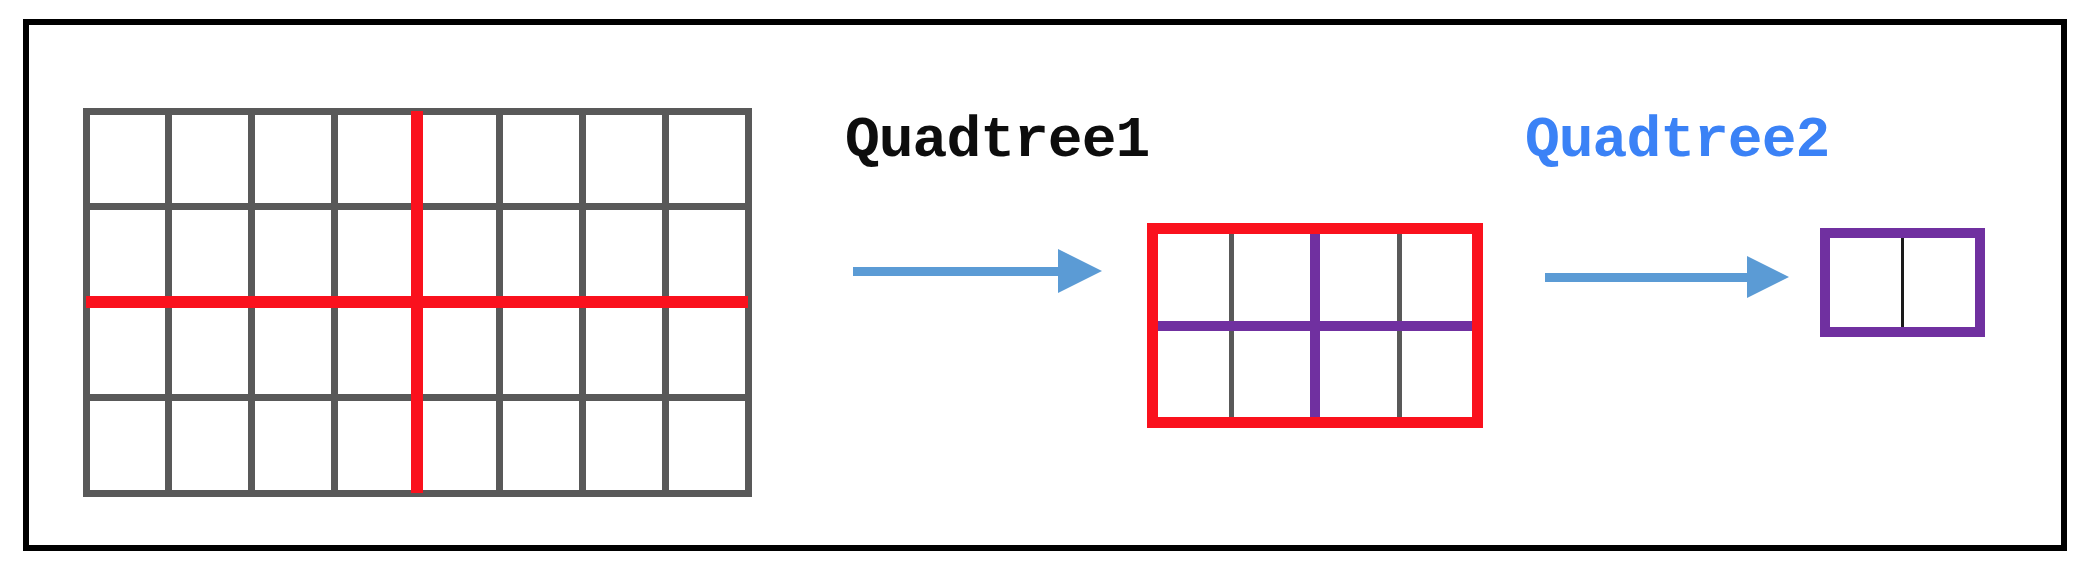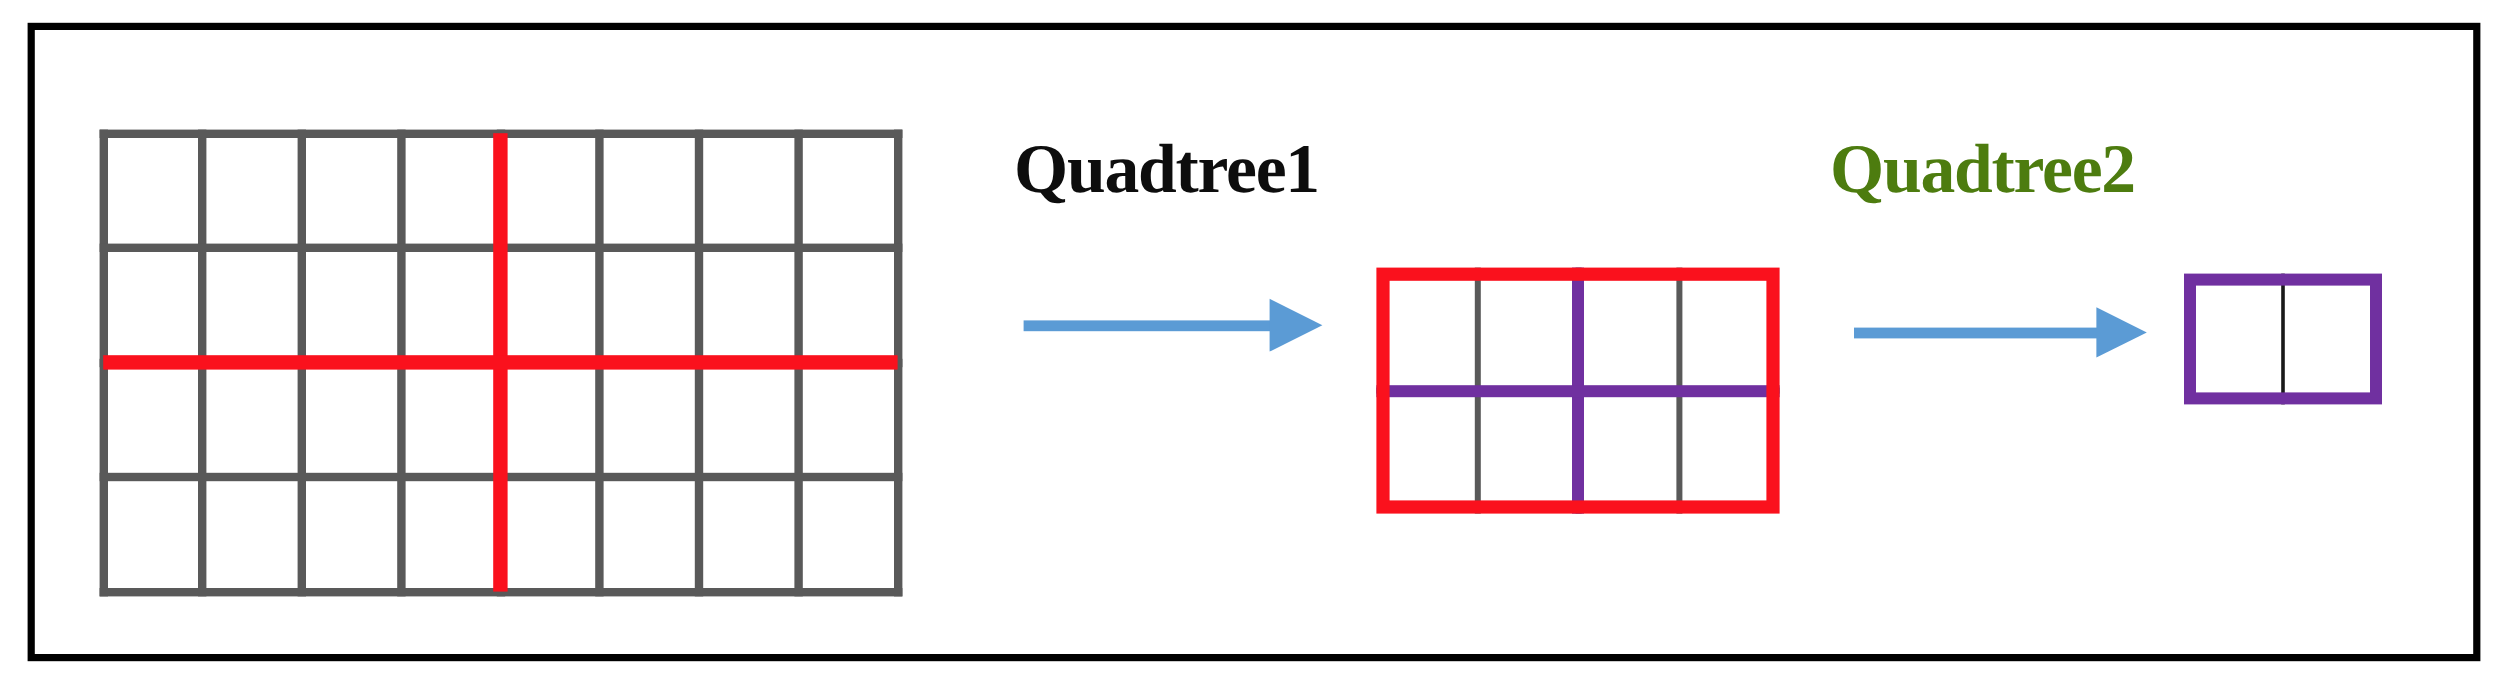--- a/index.html
+++ b/index.html
@@ -1,31 +1,31 @@
 <!DOCTYPE html>
 <html><head>
 <meta charset="utf-8">
 <style>
   html,body{margin:0;padding:0;background:#ffffff;}
   #stage{position:relative;width:2090px;height:573px;background:#ffffff;overflow:hidden;
          font-family:"Liberation Serif",serif;}
   .abs{position:absolute;}
-  .label{position:absolute;font-family:Liberation Serif, serif;font-weight:bold;
+  .label{position:absolute;font-family:Liberation Mono, monospace;font-weight:bold;
          line-height:1;letter-spacing:-1px;white-space:nowrap;}
   .gridline{position:absolute;z-index:1;}
   .splitline{position:absolute;z-index:2;}
   .gridborder{position:absolute;left:0;top:0;width:100%;height:100%;
               box-sizing:border-box;z-index:3;}
 </style>
 </head>
 <body>
 
 <div id="stage" style="background: rgb(255, 255, 255);">
   <div class="label" style="left: 845px; top: 112px; font-size: 58px; color: rgb(13, 13, 13);">Quadtree1</div>
-  <div class="label" style="left: 1525px; top: 112px; font-size: 58px; color: #4d7c0f;">Quadtree2</div>
+  <div class="label" style="left: 1525px; top: 112px; font-size: 58px; color: #3b82f6;">Quadtree2</div>
 <div class="abs" style="left: 23px; top: 19px; width: 2044px; height: 532px; box-sizing: border-box; border: 6px solid rgb(0, 0, 0);"></div>
     <div class="abs" style="left: 86px; top: 111px; width: 662px; height: 382px;">
       <div class="gridline" style="left: -3.5px; top: -3.5px; width: 7px; height: 389px; background: rgb(89, 89, 89);"></div>
       <div class="gridline" style="left: 79.25px; top: -3.5px; width: 7px; height: 389px; background: rgb(89, 89, 89);"></div>
       <div class="gridline" style="left: 162px; top: -3.5px; width: 7px; height: 389px; background: rgb(89, 89, 89);"></div>
       <div class="gridline" style="left: 244.75px; top: -3.5px; width: 7px; height: 389px; background: rgb(89, 89, 89);"></div>
       <div class="gridline" style="left: 327.5px; top: -3.5px; width: 7px; height: 389px; background: rgb(89, 89, 89);"></div>
       <div class="gridline" style="left: 410.25px; top: -3.5px; width: 7px; height: 389px; background: rgb(89, 89, 89);"></div>
       <div class="gridline" style="left: 493px; top: -3.5px; width: 7px; height: 389px; background: rgb(89, 89, 89);"></div>
       <div class="gridline" style="left: 575.75px; top: -3.5px; width: 7px; height: 389px; background: rgb(89, 89, 89);"></div>

